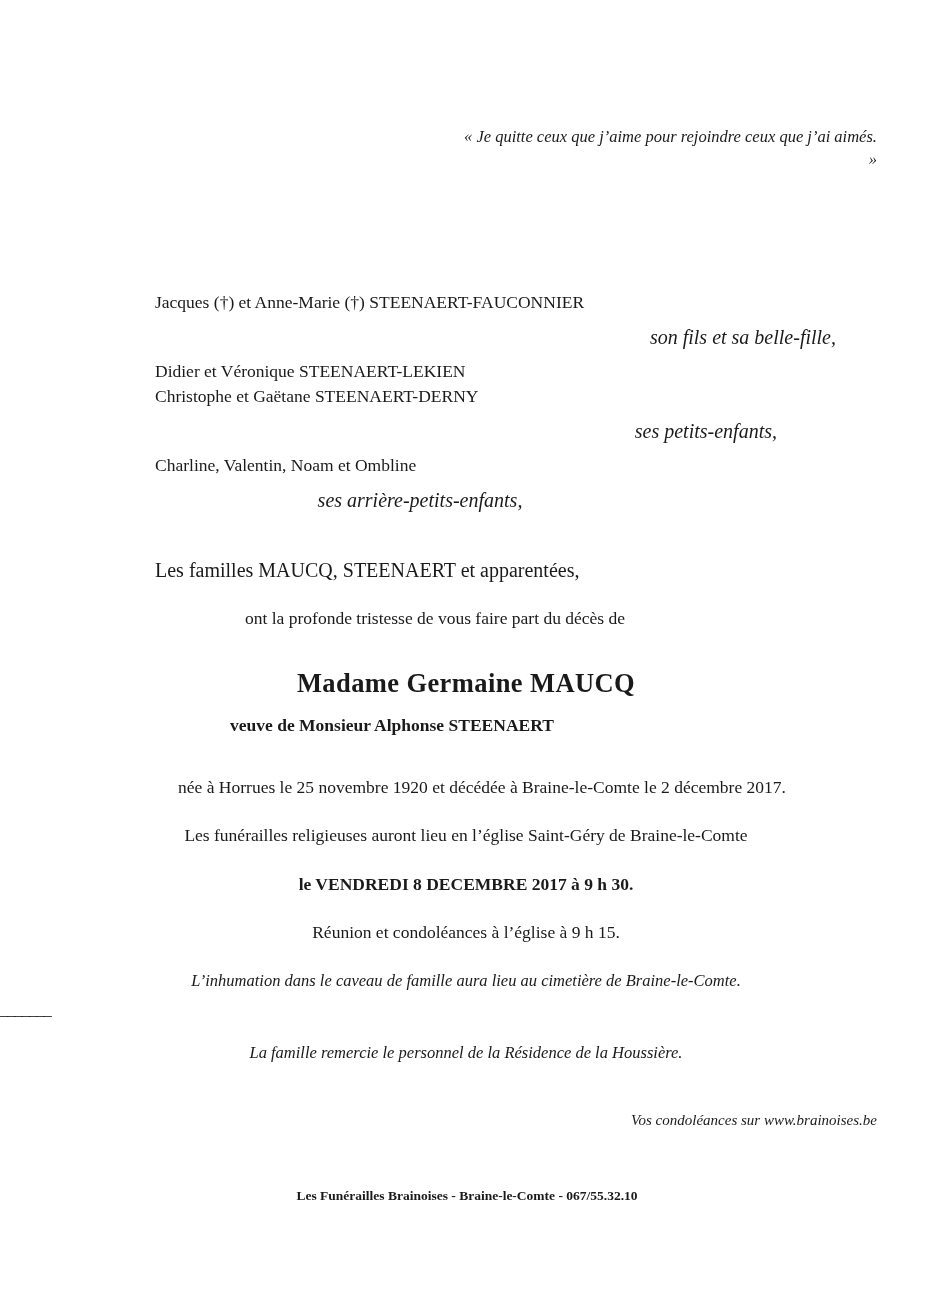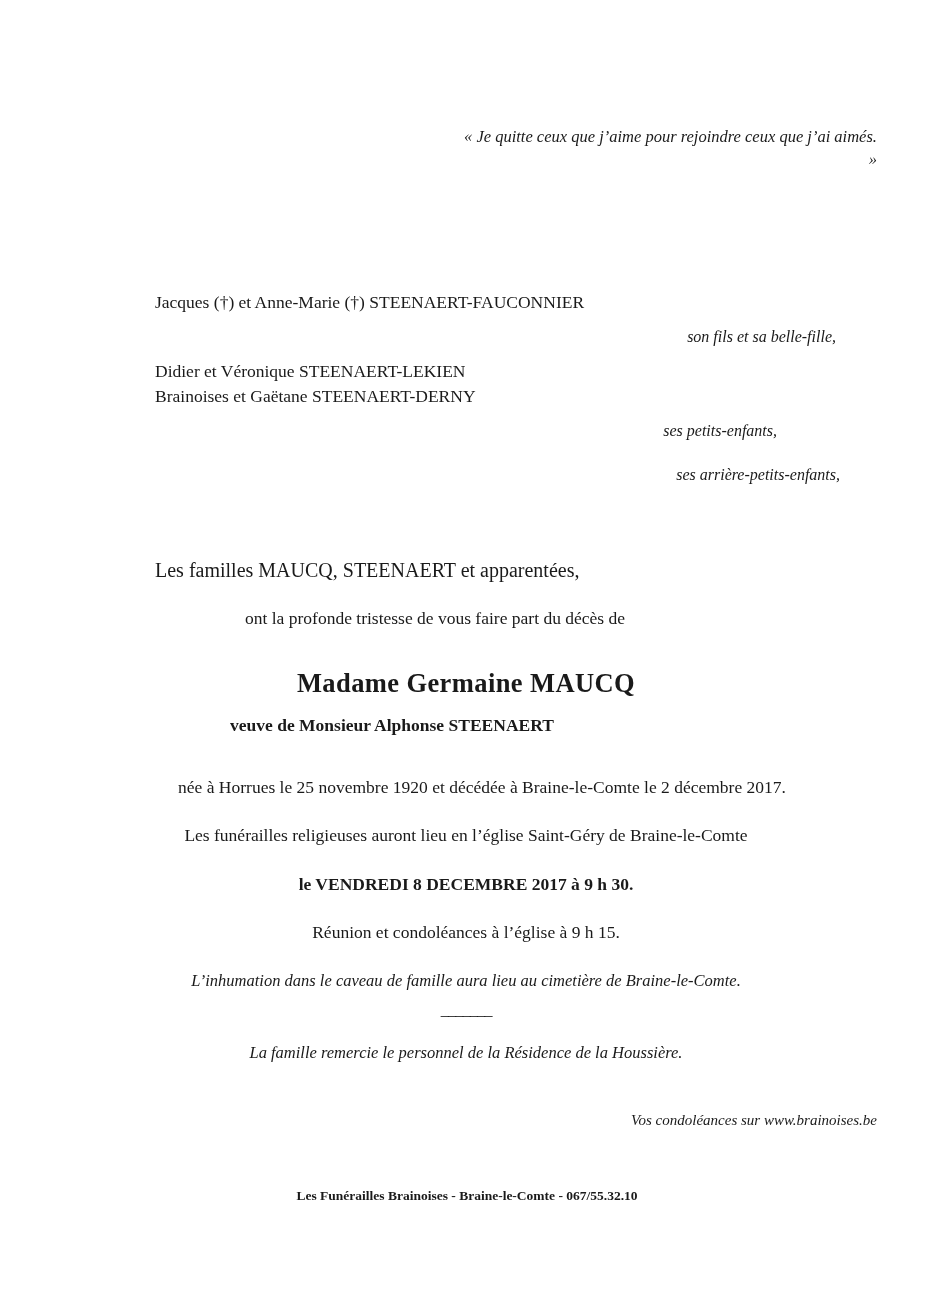--- a/index.html
+++ b/index.html
@@ -42,27 +42,27 @@
     width: 932px;
   }
   .fam-line {
     font-size: 17.5px;
     line-height: 25px;
     padding-left: 155px;
     white-space: nowrap;
   }
   .fam-role {
     font-style: italic;
-    font-size: 16px;
+    font-size: 20px;
     line-height: 24px;
     text-align: right;
     padding-right: 96px;
   }
   .fam-role.r2 { padding-right: 155px; }
-  .fam-role.r3 { padding-right: 92px; }
+  .fam-role.r3 { padding-right: 92px; text-align: center; }
   .gap-s { height: 10px; }
   .gap-l { height: 28px; }
 
   .families-line {
     position: absolute;
     top: 559px;
     left: 155px;
     font-size: 20px;
   }
   .announce-line {
@@ -133,21 +133,20 @@
     width: 932px;
     text-align: center;
     font-size: 16.5px;
     font-style: italic;
   }
   .separator {
     position: absolute;
     top: 1000px;
     left: 0;
     width: 932px;
-    text-align: center;
     font-size: 16.5px;
     letter-spacing: -1px;
     color: #1a1a1a;
   }
   .thanks {
     position: absolute;
     top: 1043px;
     left: 0;
     width: 932px;
     text-align: center;
@@ -179,24 +178,25 @@
 <div class="page">
 
   <div class="quote">«  Je quitte ceux que j’aime pour rejoindre ceux que j’ai aimés. »</div>
 
   <div class="family">
     <div class="fam-line">Jacques (†) et Anne-Marie (†) STEENAERT-FAUCONNIER</div>
     <div class="gap-s"></div>
     <div class="fam-role r1">son fils et sa belle-fille,</div>
     <div class="gap-s"></div>
     <div class="fam-line">Didier et Véronique STEENAERT-LEKIEN</div>
-    <div class="fam-line">Brainoises et Gaëtane STEENAERT-DERNY</div>
+    <div class="fam-line">Christophe et Gaëtane STEENAERT-DERNY</div>
     <div class="gap-s"></div>
     <div class="fam-role r2">ses petits-enfants,</div>
     <div class="gap-s"></div>
+    <div class="fam-line">Charline, Valentin, Noam et Ombline</div>
     <div class="gap-s"></div>
     <div class="fam-role r3">ses arrière-petits-enfants,</div>
     <div class="gap-l"></div>
   </div>
 
   <div class="families-line">Les familles MAUCQ, STEENAERT et apparentées,</div>
   <div class="announce-line">ont la profonde tristesse de vous faire part du décès de</div>
 
   <div class="deceased-name">Madame Germaine MAUCQ</div>
   <div class="deceased-spouse">veuve de Monsieur Alphonse STEENAERT</div>

